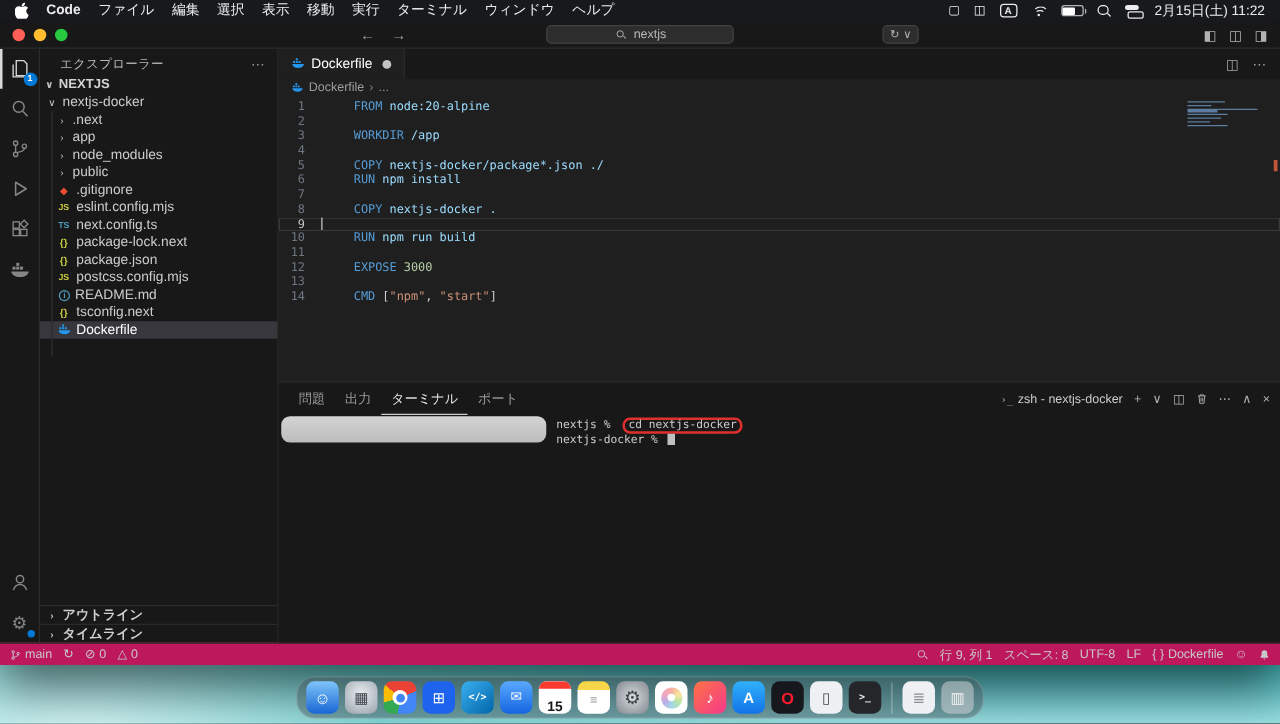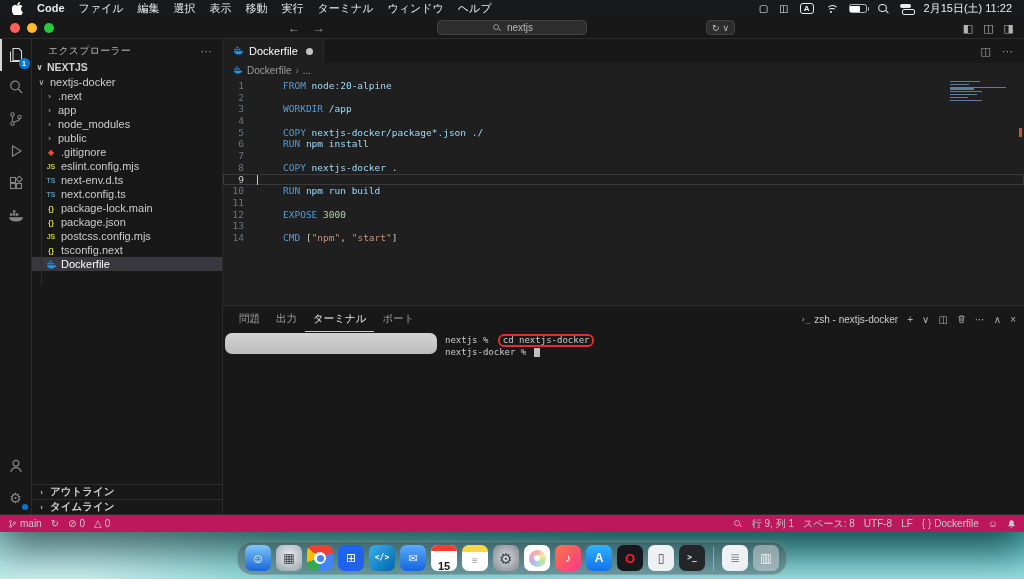--- a/index.html
+++ b/index.html
@@ -344,37 +344,37 @@
             <div class="tree-row" style="padding-left: 13px;">
               <i class="ficon git">◆</i>
               <span class="tlabel">.gitignore</span>
             </div>
             <div class="tree-row" style="padding-left: 13px;">
               <i class="ficon js">JS</i>
               <span class="tlabel">eslint.config.mjs</span>
             </div>
             <div class="tree-row" style="padding-left: 13px;">
               <i class="ficon ts">TS</i>
-              <span class="tlabel">next-env.d.ts</span>
-            </div>
-            <div class="tree-row" style="padding-left: 13px;">
-              <i class="ficon ts">TS</i>
               <span class="tlabel">next.config.ts</span>
             </div>
             <div class="tree-row" style="padding-left: 13px;">
               <i class="ficon json">{}</i>
-              <span class="tlabel">package-lock.main</span>
+              <span class="tlabel">package-lock.next</span>
             </div>
             <div class="tree-row" style="padding-left: 13px;">
               <i class="ficon json">{}</i>
               <span class="tlabel">package.json</span>
             </div>
             <div class="tree-row" style="padding-left: 13px;">
               <i class="ficon js">JS</i>
               <span class="tlabel">postcss.config.mjs</span>
+            </div>
+            <div class="tree-row" style="padding-left: 13px;">
+              <i class="ficon md">i</i>
+              <span class="tlabel">README.md</span>
             </div>
             <div class="tree-row" style="padding-left: 13px;">
               <i class="ficon json">{}</i>
               <span class="tlabel">tsconfig.next</span>
             </div>
             <div class="tree-row sel" style="padding-left: 13px;">
               <i class="ficon docker"><svg width="11" height="10" viewBox="0 0 16 16">
                   <g fill="#2396ed">
                     <rect x="1.5" y="6" width="2.6" height="2.6"></rect>
                     <rect x="5" y="6" width="2.6" height="2.6"></rect>

